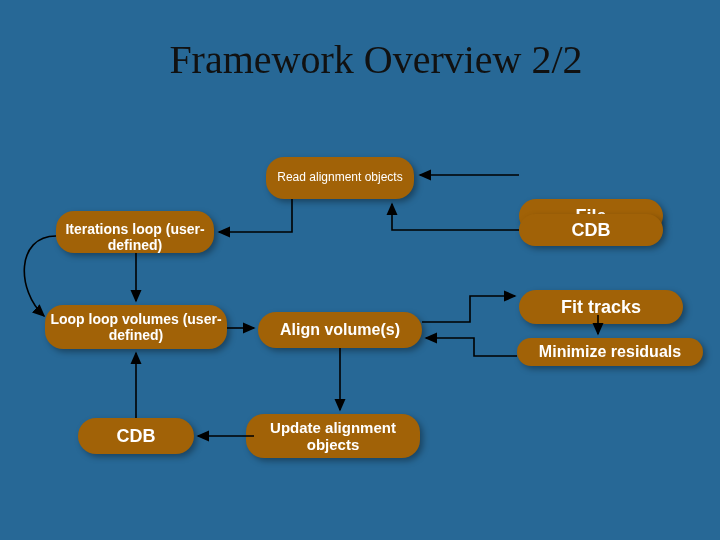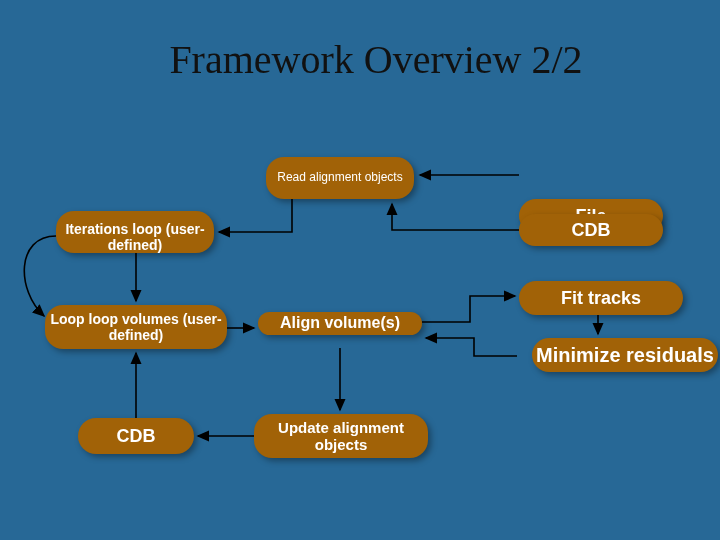--- a/index.html
+++ b/index.html
@@ -63,37 +63,37 @@
 </div>
 
 <div class="node" style="left:519px; top:214px; width:144px; height:32px; font-size:18px;">
   <span>CDB</span>
 </div>
 
 <div class="node" style="left:45px; top:305px; width:182px; height:44px; font-size:14px;">
   <span>Loop loop volumes (user-defined)</span>
 </div>
 
-<div class="node" style="left:258px; top:312px; width:164px; height:23px; font-size:16px;">
+<div class="node" style="left:258px; top:312px; width:164px; height:36px; font-size:16px;">
   <span>Align volume(s)</span>
 </div>
 
-<div class="node" style="left:519px; top:281px; width:164px; height:34px; font-size:18px;">
+<div class="node" style="left:519px; top:290px; width:164px; height:34px; font-size:18px;">
   <span>Fit tracks</span>
 </div>
 
-<div class="node" style="left:532px; top:338px; width:186px; height:34px; font-size:20px;">
+<div class="node" style="left:517px; top:338px; width:186px; height:28px; font-size:16px;">
   <span>Minimize residuals</span>
 </div>
 
 <div class="node" style="left:78px; top:418px; width:116px; height:36px; font-size:18px;">
   <span>CDB</span>
 </div>
 
-<div class="node" style="left:254px; top:414px; width:174px; height:44px; font-size:15px;">
+<div class="node" style="left:246px; top:414px; width:174px; height:44px; font-size:15px;">
   <span>Update alignment objects</span>
 </div>
 
 <svg class="arrows" viewBox="0 0 720 540">
   <defs>
     <marker id="ah" markerWidth="10" markerHeight="10" refX="7" refY="3.5" orient="auto">
       <polygon points="0 0, 8 3.5, 0 7" fill="#000"></polygon>
     </marker>
   </defs>
   <g stroke="#000" stroke-width="1.6" fill="none" marker-end="url(#ah)">

